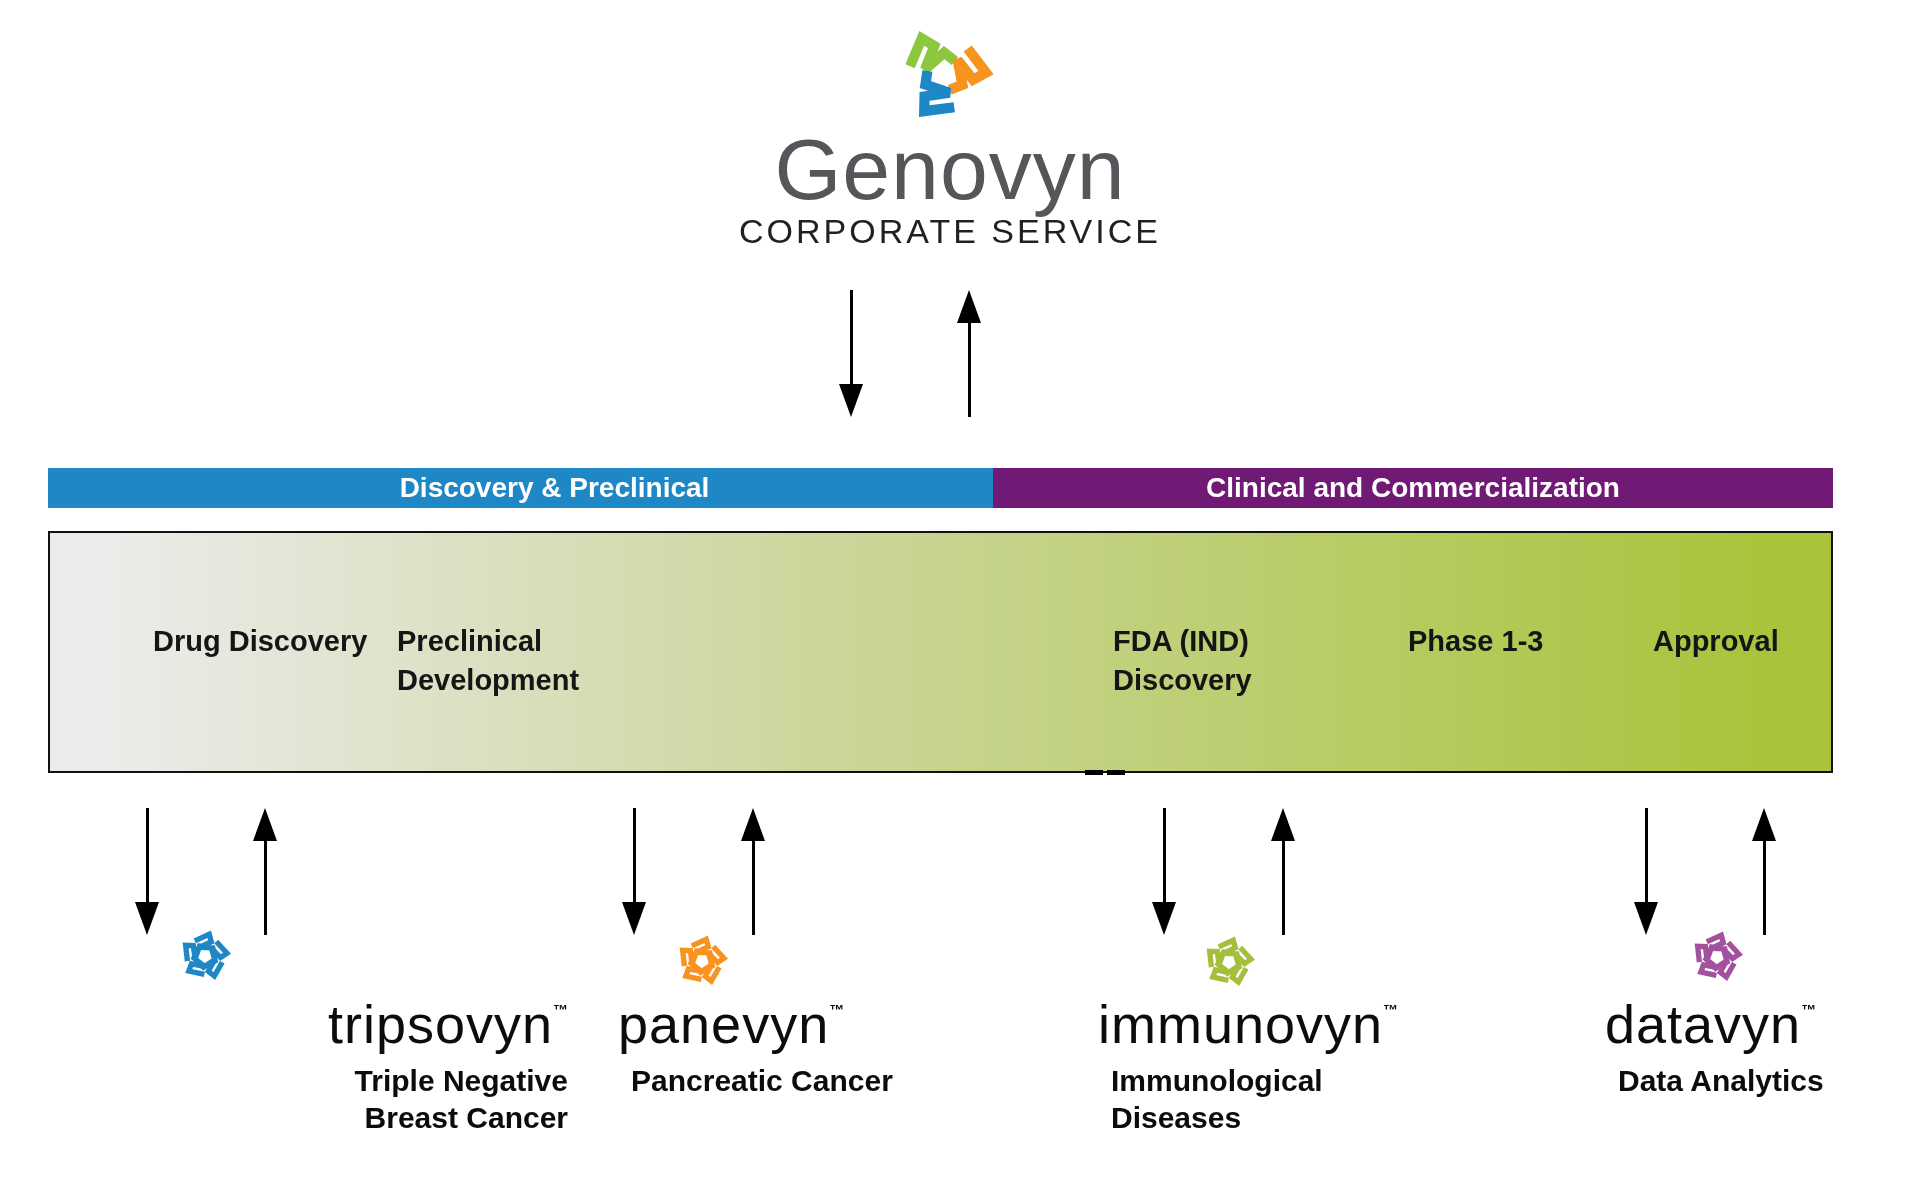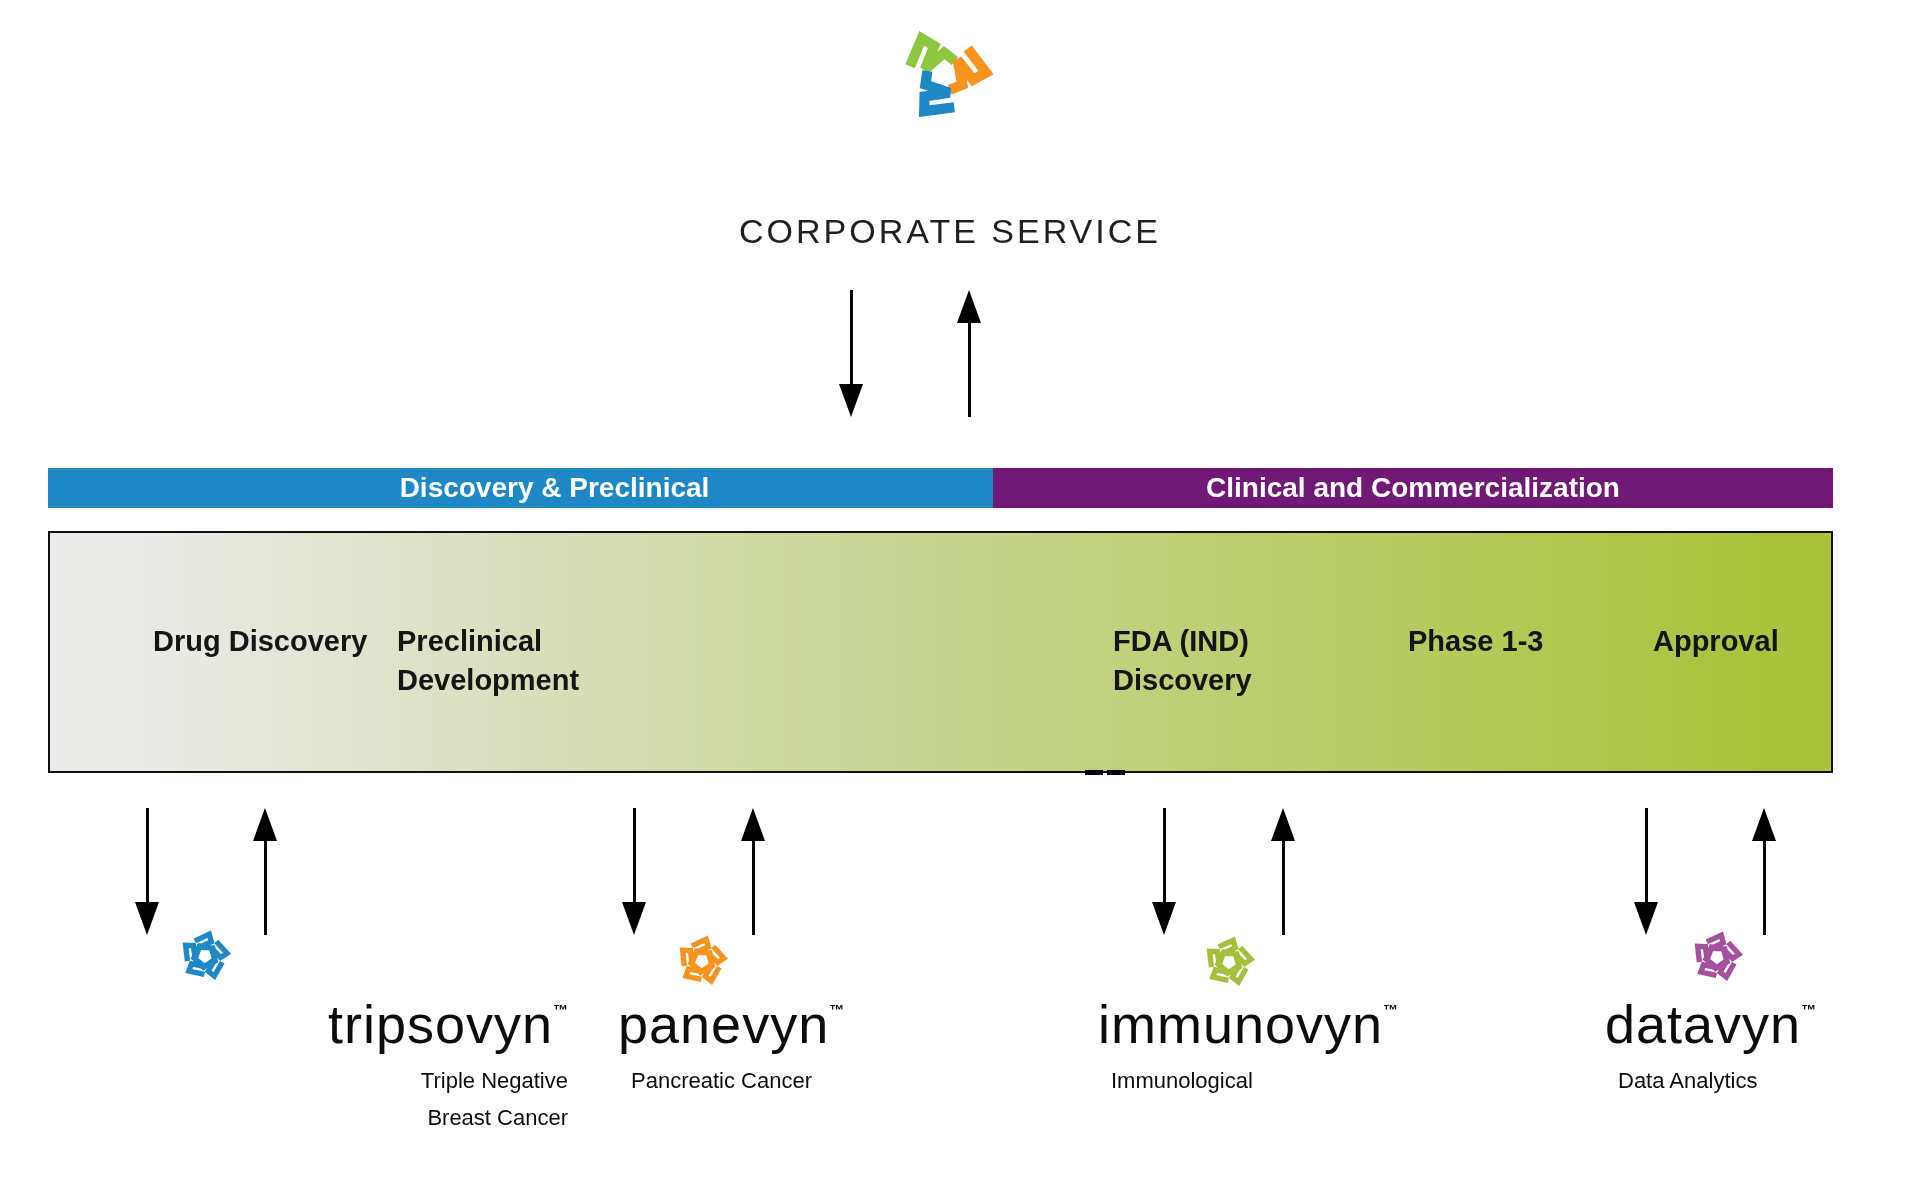--- a/index.html
+++ b/index.html
@@ -37,38 +37,39 @@
   .stage-0{left:153px;} .stage-1{left:397px;} .stage-2{left:819px;}
   .stage-3{left:1113px;} .stage-4{left:1408px;} .stage-5{left:1653px;}
   .edge-dash{top:770px;width:18px;height:5px;background:#000;}
   .edge-dash.d1{left:1085px;} .edge-dash.d2{left:1107px;}
 
   
   .brand-icon{width:62px;height:62px;}
   .brand-block{top:982px;width:480px;white-space:nowrap;}
   .brand-name{font-size:54px;font-weight:500;letter-spacing:1px;line-height:56px;color:#0c0c0c;}
   .brand-tm{font-size:15px;font-weight:700;vertical-align:28px;letter-spacing:0;}
-  .brand-desc{margin-top:10px;padding-left:13px;font-size:22px;font-weight:400;line-height:37px;color:#0c0c0c;}
+  .brand-desc{margin-top:10px;padding-left:13px;font-size:30px;font-weight:700;line-height:37px;color:#0c0c0c;}
 </style>
 </head>
 <body>
 
 <div class="canvas" style="--logo_green: #8dc63f; --logo_orange: #f7941e; --logo_blue: #1e87c5; --logo_text: #54565a; --subtitle_text: #231f20; --box_start: #ebebe9; --box_mid: #ccd79e; --box_end: #a9c43c;">
 
   <svg width="0" height="0" style="position:absolute" aria-hidden="true">
     <defs>
       <path id="pz" d="M -27 -21 L -5 -41 L 3 -29 L -15 -12 L 9 -19 L 15 -7" fill="none" stroke="currentColor" stroke-width="10" stroke-linecap="butt" stroke-linejoin="miter"></path>
     </defs>
   </svg>
 
   <svg class="abs logo-icon" viewBox="-55 -55 110 110">
     <use href="#pz" transform="rotate(-25)" style="color:var(--logo_green)"></use>
     <use href="#pz" transform="rotate(95)" style="color:var(--logo_orange)"></use>
     <use href="#pz" transform="rotate(215)" style="color:var(--logo_blue)"></use>
   </svg>
+  <div class="abs logo-name">Genovyn</div>
   <div class="abs logo-sub">CORPORATE SERVICE</div>
 
   <div class="abs arrow down" style="left:838px;top:290px;height:127px;">
     <div class="shaft"></div>
     <div class="head"></div>
   </div>
   <div class="abs arrow up" style="left:956px;top:290px;height:127px;">
     <div class="head"></div>
     <div class="shaft"></div>
   </div>
@@ -167,20 +168,21 @@
         <use href="#pz" transform="rotate(90)"></use>
       <use href="#pz" transform="rotate(162)"></use>
         <use href="#pz" transform="rotate(234)"></use>
       <use href="#pz" transform="rotate(306)"></use>
     </g>
   </svg>
   <div class="abs brand-block" style="left:1098px;">
     <div class="brand-name"><span>immunovyn</span><span class="brand-tm">™</span></div>
     <div class="brand-desc">
       <div>Immunological</div>
+      <div>Diseases</div>
     </div>
   </div>
 
   <div class="abs arrow down" style="left:1633px;top:808px;height:127px;">
     <div class="shaft"></div>
     <div class="head"></div>
   </div>
   <div class="abs arrow up" style="left:1751px;top:808px;height:127px;">
     <div class="head"></div>
     <div class="shaft"></div>

